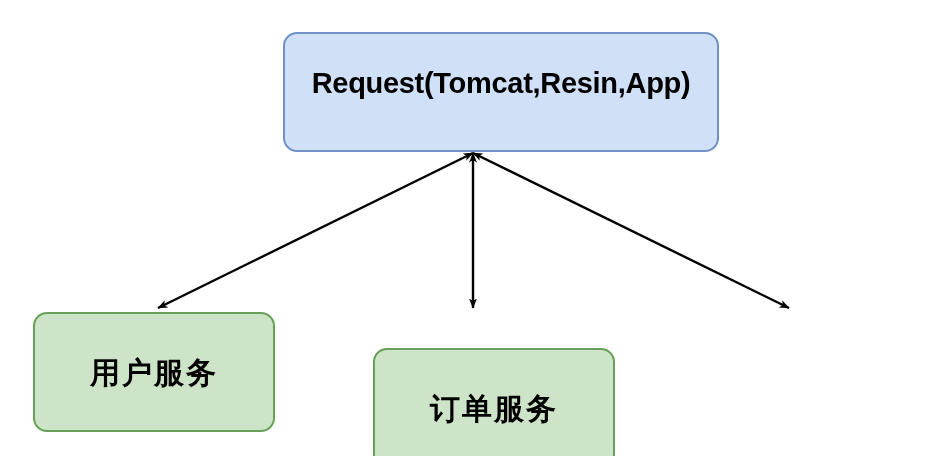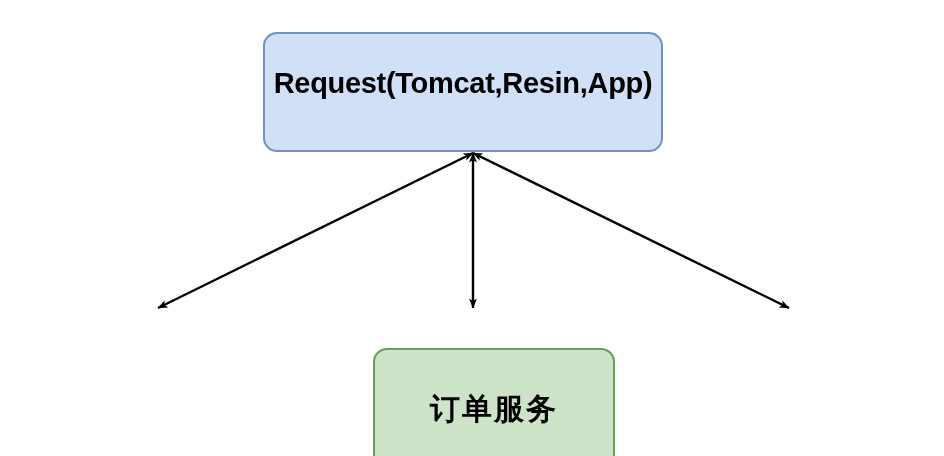--- a/index.html
+++ b/index.html
@@ -26,23 +26,23 @@
     border-width: 2px;
   }
   .node-label {
     font-weight: bold;
     color: #000000;
     text-align: center;
     line-height: 1.1;
     white-space: nowrap;
   }
   #node-request {
-    left: 263px;
+    left: 283px;
     top: 32px;
-    width: 400px;
+    width: 436px;
     height: 120px;
     background: #cfe0f7;
     border-color: #6f91c4;
   }
   #node-request .node-label {
     font-size: 29px;
     letter-spacing: -0.3px;
     transform: translateY(-8px);
   }
   .node-service {
@@ -87,19 +87,22 @@
 
     <line x1="473" y1="153" x2="473" y2="308" stroke="#000000" stroke-width="2.4" marker-start="url(#arrowStart)" marker-end="url(#arrowEnd)"></line>
 
     <line x1="473" y1="153" x2="789" y2="308" stroke="#000000" stroke-width="2.4" marker-start="url(#arrowStart)" marker-end="url(#arrowEnd)"></line>
   </svg>
 
   <div class="node" id="node-request">
     <span class="node-label">Request(Tomcat,Resin,App)</span>
   </div>
 
+  <div class="node node-service" id="node-user">
+    <span class="node-label">用户服务</span>
+  </div>
 
   <div class="node node-service" id="node-order">
     <span class="node-label">订单服务</span>
   </div>
 
 
 </div>
 
 </body></html>

